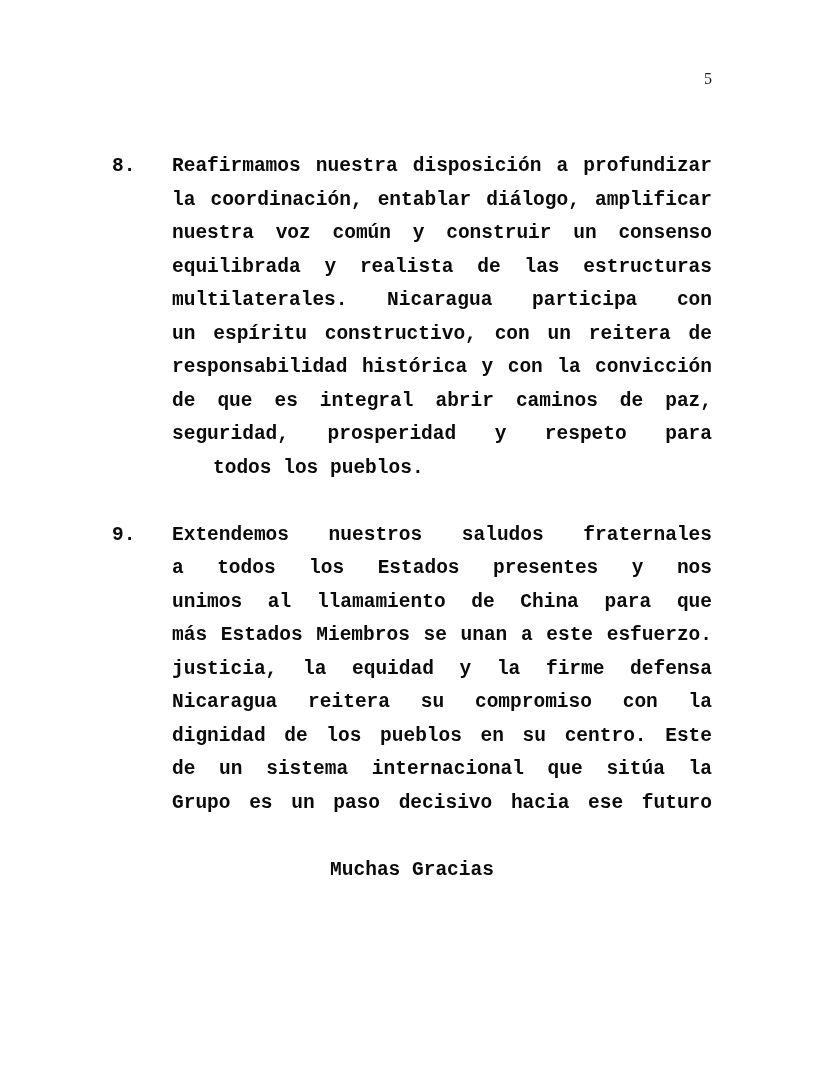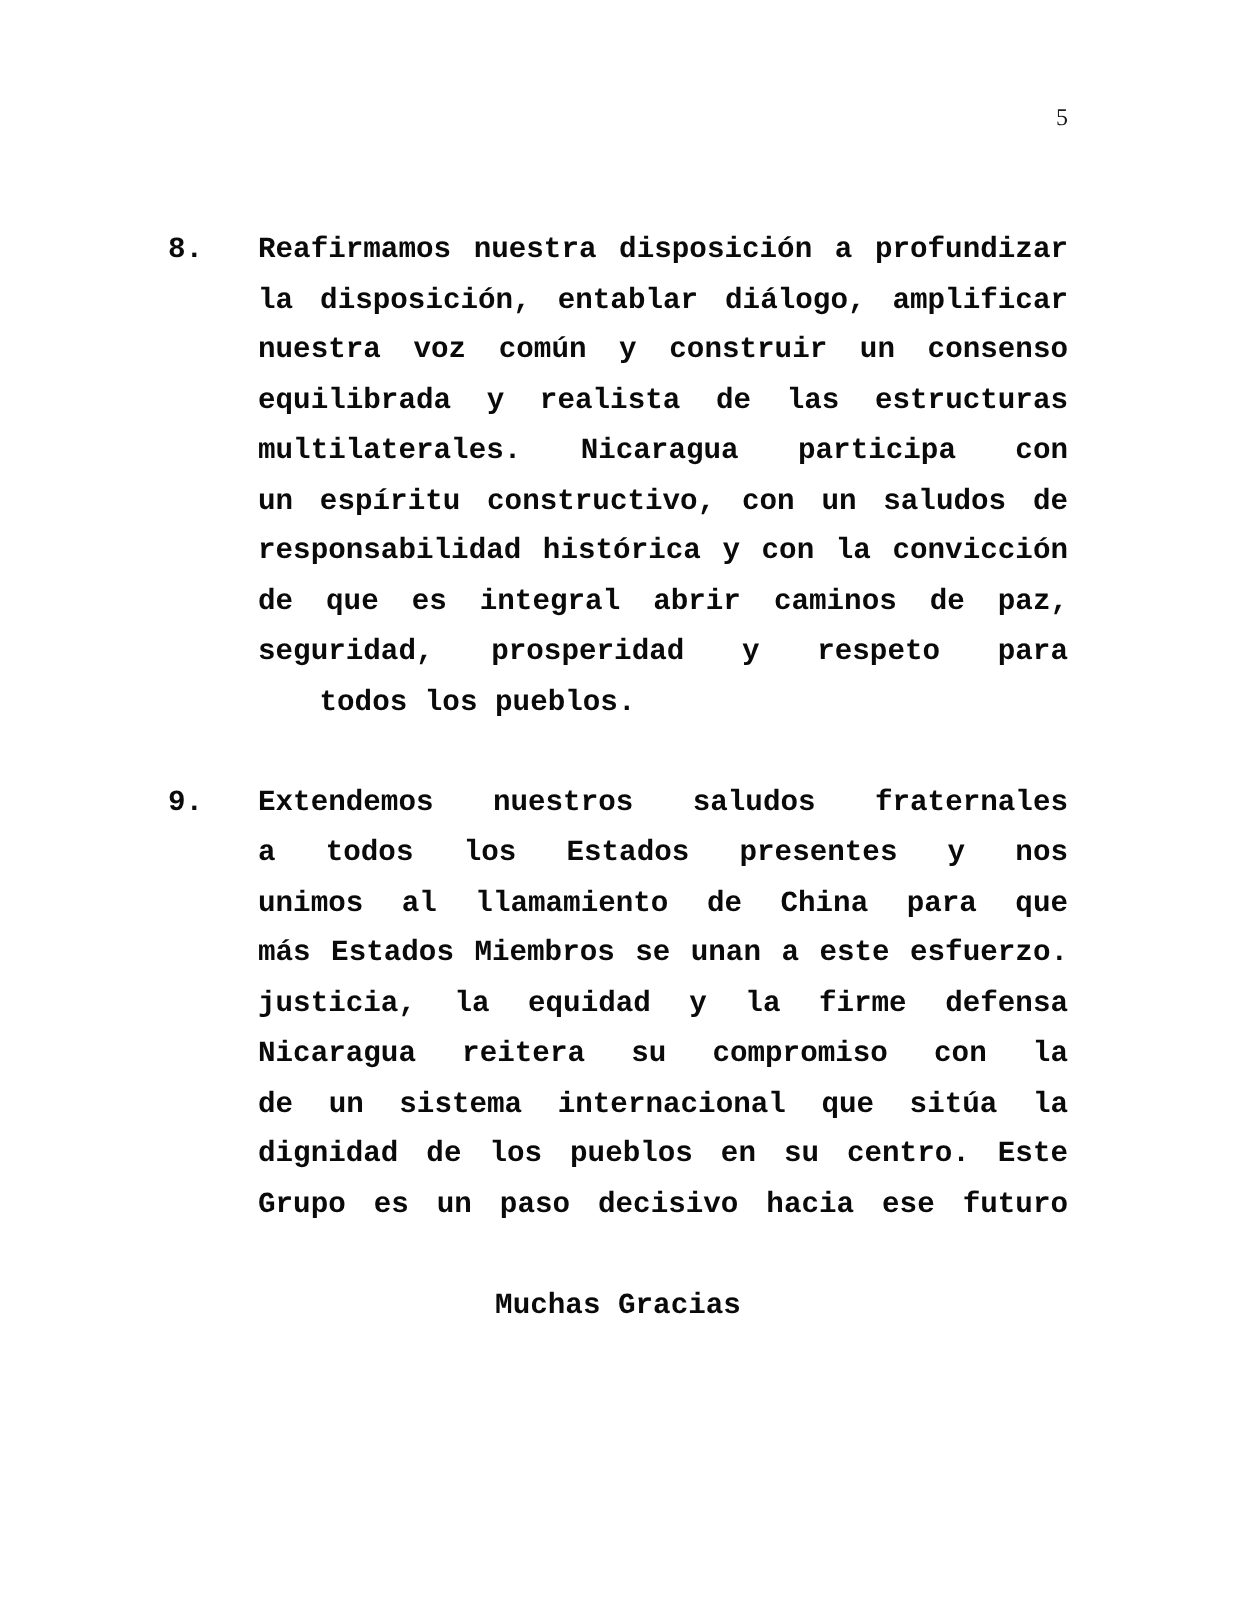--- a/index.html
+++ b/index.html
@@ -58,42 +58,42 @@
 
 <div class="page">
   <div class="page-number">5</div>
 
   <main class="body-block">
 
     <section class="para">
       <div class="marker">8.</div>
       <div class="lines">
           <div class="line">Reafirmamos nuestra disposición a profundizar</div>
-          <div class="line">la disposición, entablar diálogo, amplificar</div>
+          <div class="line">la coordinación, entablar diálogo, amplificar</div>
           <div class="line">nuestra voz común y construir un consenso</div>
           <div class="line">equilibrada y realista de las estructuras</div>
           <div class="line">multilaterales. Nicaragua participa con</div>
-          <div class="line">un espíritu constructivo, con un saludos de</div>
+          <div class="line">un espíritu constructivo, con un reitera de</div>
           <div class="line">responsabilidad histórica y con la convicción</div>
           <div class="line">de que es integral abrir caminos de paz,</div>
           <div class="line">seguridad, prosperidad y respeto para</div>
           <div class="line line-last">todos los pueblos.</div>
         </div>
     </section>
 
     <section class="para">
       <div class="marker">9.</div>
       <div class="lines">
           <div class="line">Extendemos nuestros saludos fraternales</div>
           <div class="line">a todos los Estados presentes y nos</div>
           <div class="line">unimos al llamamiento de China para que</div>
           <div class="line">más Estados Miembros se unan a este esfuerzo.</div>
           <div class="line">justicia, la equidad y la firme defensa</div>
           <div class="line">Nicaragua reitera su compromiso con la</div>
+          <div class="line">dignidad de los pueblos en su centro. Este</div>
           <div class="line">de un sistema internacional que sitúa la</div>
-          <div class="line">dignidad de los pueblos en su centro. Este</div>
           <div class="line">Grupo es un paso decisivo hacia ese futuro</div>
         </div>
     </section>
 
     <div class="closing">Muchas Gracias</div>
   </main>
 </div>
 
 </body></html>

